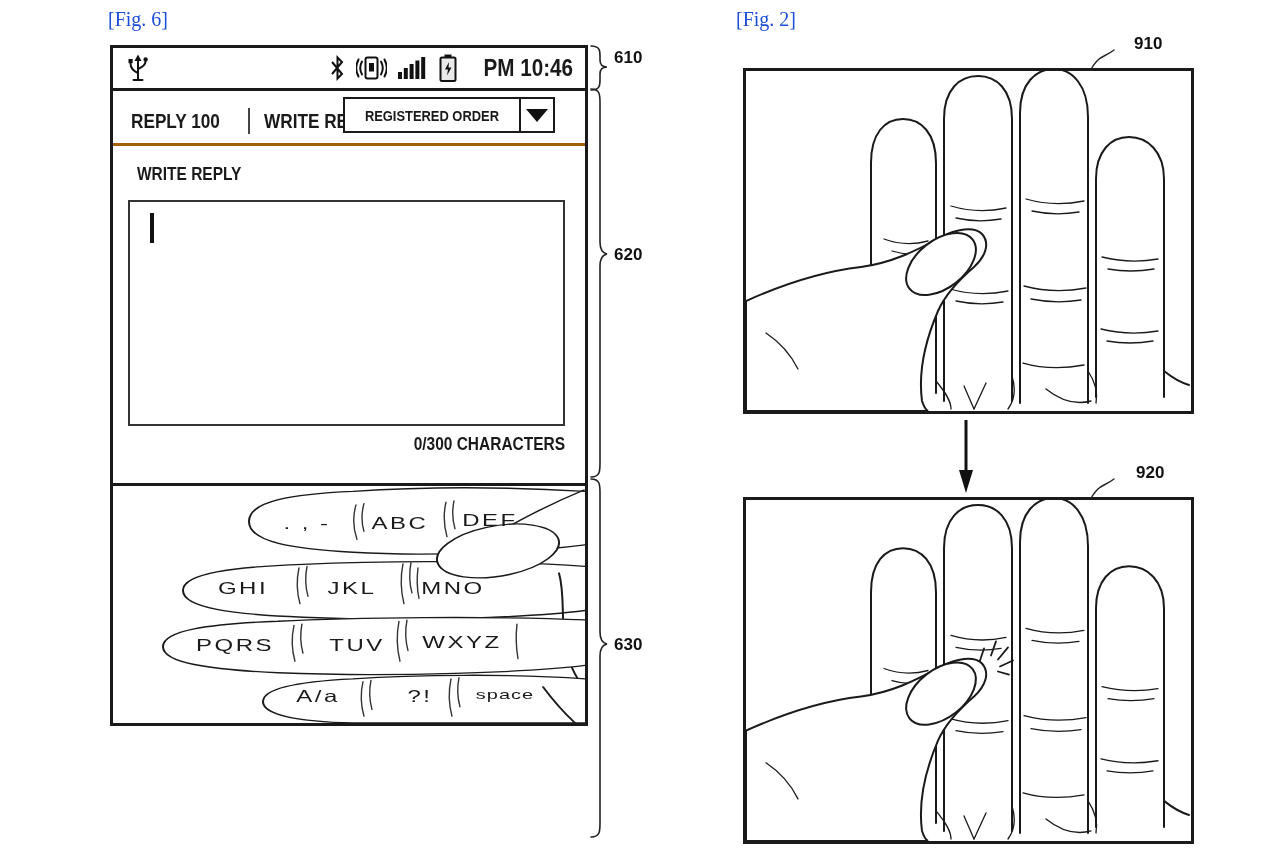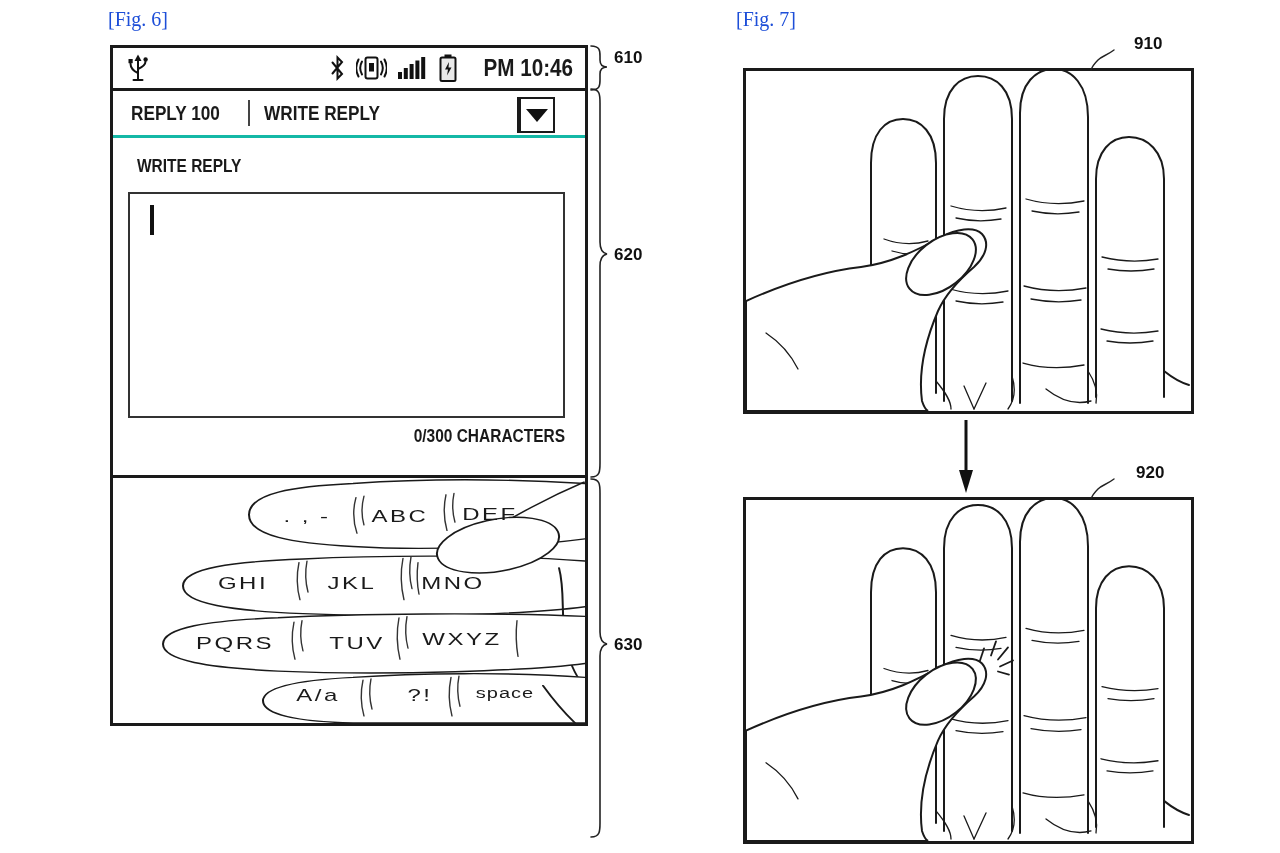--- a/index.html
+++ b/index.html
@@ -11,22 +11,22 @@
   .cond-r{transform-origin:100% 50%;}
   .cond-c{transform-origin:50% 50%;}
 
   
   .phone{position:absolute;left:110px;top:45px;width:478px;height:681px;border:3px solid #1a1a1a;
          box-sizing:border-box;background:#fff;display:flex;flex-direction:column;}
   .statusbar{height:40px;border-bottom:3px solid #1a1a1a;display:flex;align-items:center;
              padding:0 12px 0 14px;box-sizing:content-box;}
   .sb-right{margin-left:auto;display:flex;align-items:center;gap:11px;}
   .sb-time{font-size:24px;font-weight:bold;letter-spacing:0;}
-  .replybar{height:44px;border-bottom:3px solid #14b8a6;display:flex;align-items:center;
-            padding:0 14px 0 18px;position:relative;}
+  .replybar{height:44px;border-bottom:3px solid #a16207;display:flex;align-items:center;
+            padding:8px 14px 0 18px;position:relative;}
   .tab{font-size:20px;}
   .vsep{width:2px;height:26px;background:#444;margin:0 14px;}
   .dropdown{position:absolute;right:30px;top:6px;height:32px;border:2px solid #1a1a1a;
             display:flex;align-items:stretch;background:#fff;}
   .dd-label{display:flex;align-items:center;padding:0 9px;font-size:15px;}
   .dd-div{width:2px;background:#1a1a1a;}
   .dd-btn{width:32px;display:flex;align-items:center;justify-content:center;}
   .tri{width:0;height:0;border-left:11px solid transparent;border-right:11px solid transparent;
        border-top:13px solid #111;}
 
@@ -59,21 +59,21 @@
   .arrow-line{stroke:#111;stroke-width:3;}
   .arrow-head{fill:#111;}
   .icon-stroke{fill:none;stroke:#111;stroke-width:2;stroke-linecap:round;}
 </style>
 </head>
 <body>
 
 <div class="canvas">
 
   <div class="abs fig-caption" style="left:108px;top:8px;">[Fig. 6]</div>
-  <div class="abs fig-caption" style="left:736px;top:8px;">[Fig. 7]</div>
+  <div class="abs fig-caption" style="left:736px;top:8px;">[Fig. 2]</div>
 
   <div class="phone">
 
     <div class="statusbar">
       <svg width="22" height="28" viewBox="0 0 22 28">
         <path class="icon-stroke" d="M11,26 L11,6"></path>
         <path d="M11,0.5 L7.5,7 L14.5,7 Z" fill="#111"></path>
         <path class="icon-stroke" d="M11,19 C6.5,17 3.5,13.5 3.5,9.5"></path>
         <rect x="1.5" y="5" width="4.2" height="4.2" fill="#111"></rect>
         <path class="icon-stroke" d="M11,15 C15.5,13 18.5,10 18.5,7.5"></path>
@@ -106,20 +106,23 @@
         </svg>
         <span class="sb-time cond cond-r">PM 10:46</span>
       </div>
     </div>
 
     <div class="replybar">
       <span class="tab cond">REPLY 100</span>
       <span class="vsep"></span>
       <span class="tab cond">WRITE REPLY</span>
       <div class="dropdown">
+        <span class="dd-label">
+            <span class="cond cond-c">REGISTERED ORDER</span>
+          </span>
         <span class="dd-div"></span>
         <span class="dd-btn">
           <span class="tri"></span>
         </span>
       </div>
     </div>
 
     <div class="compose">
       <div class="compose-heading"><span class="cond">WRITE REPLY</span></div>
       <div class="textarea">

